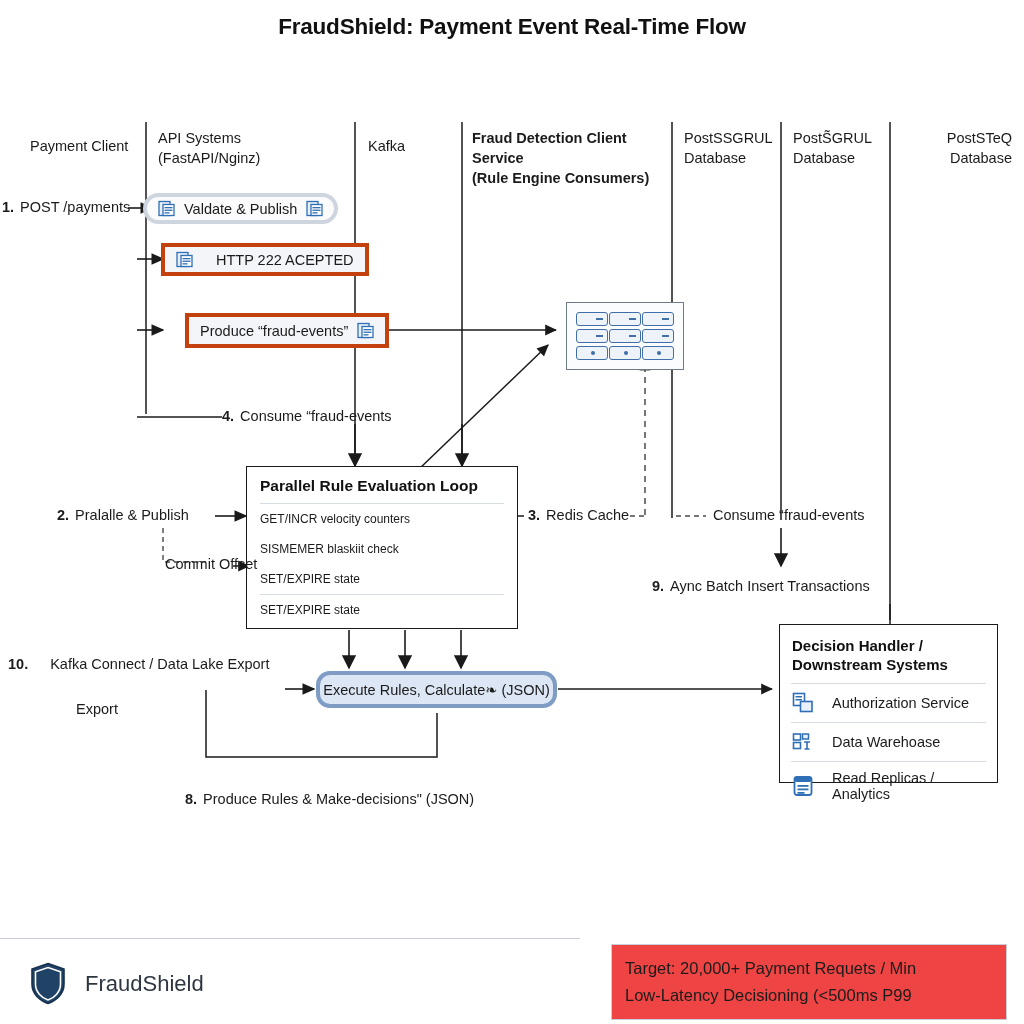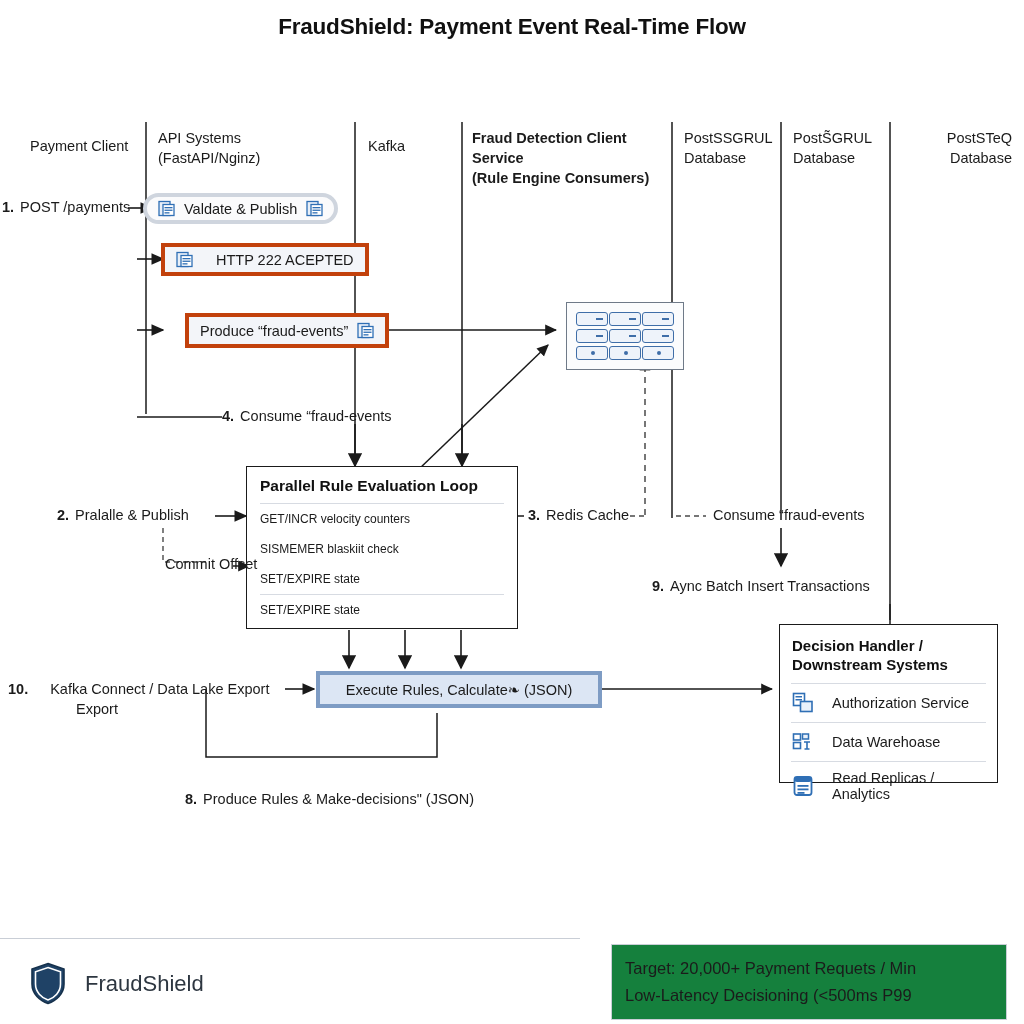--- a/index.html
+++ b/index.html
@@ -75,21 +75,21 @@
   }
   .rack-u i{position:absolute;right:4px;top:5px;width:7px;height:2px;background:#3f6ea8;}
   .rack-u.dot i{width:4px;height:4px;border-radius:50%;top:4px;right:12px;}
 
   
   .foot-rule{position:absolute;left:0;top:938px;width:580px;height:1.4px;background:#c9ced6;}
   .brand{position:absolute;left:30px;top:962px;display:flex;align-items:center;gap:19px;}
   .brand-name{font-size:22px;color:#2d3640;}
   .target{
     position:absolute;left:611px;top:944px;width:396px;height:76px;
-    box-sizing:border-box;border:1px solid #c9ced6;background:#15803d;
+    box-sizing:border-box;border:1px solid #c9ced6;background:#ef4444;
     padding:10px 13px;font-size:16.5px;line-height:27px;color:#1b1b1b;
     white-space:nowrap;overflow:hidden;
   }
 
   .ico{flex:0 0 auto;display:block;}
 </style>
 </head>
 <body>
 
 <div id="stage">
@@ -310,25 +310,25 @@
   <div class="step" style="left:528px;top:507px;">
     <span class="n">3.</span><span>Redis Cache</span>
   </div>
 
   <div class="plain" style="left:713px;top:507px;">Consume “fraud-events</div>
 
   <div class="step" style="left:652px;top:578px;">
     <span class="n">9.</span><span>Aync Batch Insert Transactions</span>
   </div>
 
-  <div class="msgbox accent" style="left:316px;top:671px;width:286px;height:37px;justify-content:center;">
+  <div class="msgbox accent" style="left:316px;top:671px;width:241px;height:37px;justify-content:center;border-radius:14px;">
     <span>Execute Rules, Calculate❧ (JSON)</span>
   </div>
 
-  <div class="step" style="left:8px;top:681px;">
+  <div class="step" style="left:8px;top:656px;">
     <span class="n">10.</span><span style="margin-left:16px;">Kafka Connect / Data Lake Export</span>
   </div>
   <div class="plain" style="left:76px;top:701px;">Export</div>
 
   <div class="step" style="left:185px;top:791px;">
     <span class="n">8.</span><span>Produce Rules &amp; Make-decisions" (JSON)</span>
   </div>
 
   <div class="panel" style="left:779px;top:624px;width:219px;height:159px;">
     <div class="ph">

